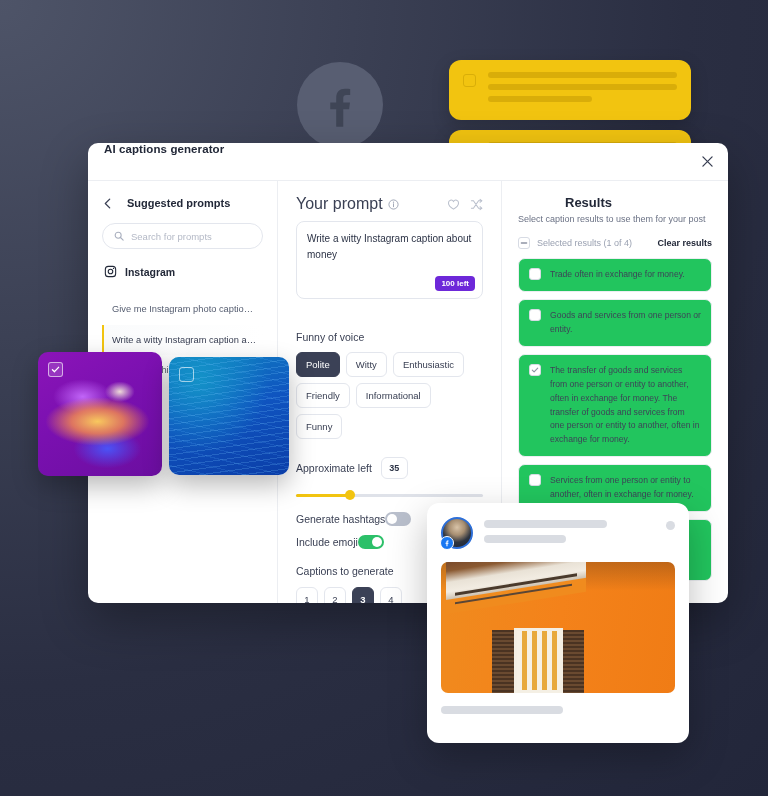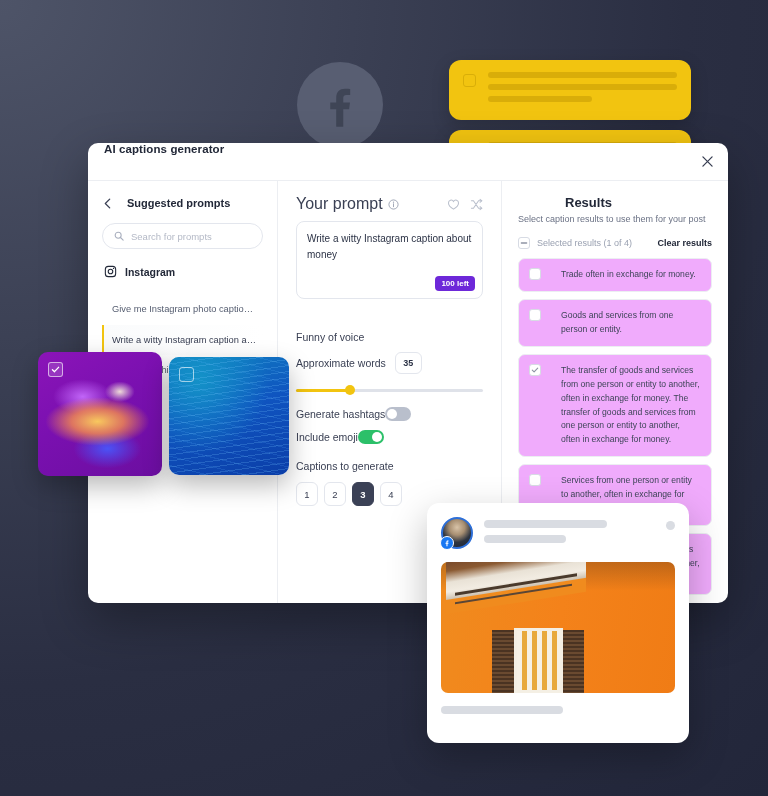--- a/index.html
+++ b/index.html
@@ -194,22 +194,22 @@
     width: 12px; height: 12px; border:1px solid #d7dbe4; border-radius:3px;
     flex: 0 0 auto; display:flex; align-items:center; justify-content:center;
     background:#fff; cursor:pointer;
   }
   .cb svg { width: 8px; height: 8px; color:#8e94a4; }
   .sel-row .lab { font-size: 9px; color: #9aa1b1; }
   .sel-row .spacer { flex: 1 1 auto; }
   .clear { font-size: 9px; font-weight: bold; color: #222838; cursor:pointer;}
   .res-card {
     border: 1px solid #eceef2; border-radius: 7px;
-    padding: 9px 10px; display: flex; gap: 20px; margin-bottom: 7px;
-    background:#f0abfc; cursor:pointer;
+    padding: 9px 10px; display: flex; gap: 9px; margin-bottom: 7px;
+    background:#22c55e; cursor:pointer;
   }
   .res-card .txt { font-size: 8.6px; color: #3d4457; line-height: 1.62; }
 
   
   .thumb {
     position: absolute; width: 124px; height: 124px; border-radius: 10px;
     box-shadow: 0 10px 26px rgba(0,0,0,.28); overflow: hidden;
   }
   .thumb-1 { left: 38px; top: 352px; }
   .thumb-2 { left: 169px; top: 357px; width: 120px; height: 118px; }
@@ -399,23 +399,31 @@
             </svg>
         </span>
       </div>
 
       <div class="textarea">
         <div class="val">Write a witty Instagram caption about money</div>
         <div class="counter">100 left</div>
       </div>
 
       <div class="sec-lbl">Funny of voice</div>
+      <div class="chips">
+        <div class="chip sel">Polite</div>
+        <div class="chip">Witty</div>
+        <div class="chip">Enthusiastic</div>
+        <div class="chip">Friendly</div>
+        <div class="chip">Informational</div>
+        <div class="chip">Funny</div>
+      </div>
 
       <div class="row-words">
-        <span class="lab">Approximate words</span>
+        <span class="lab">Approximate left</span>
         <span class="num-box">35</span>
       </div>
       <div class="slider">
         <div class="track"></div>
         <div class="fill"></div>
         <div class="knob"></div>
       </div>
 
       <div class="tog-row">
         <span class="lab">Generate hashtags</span>

